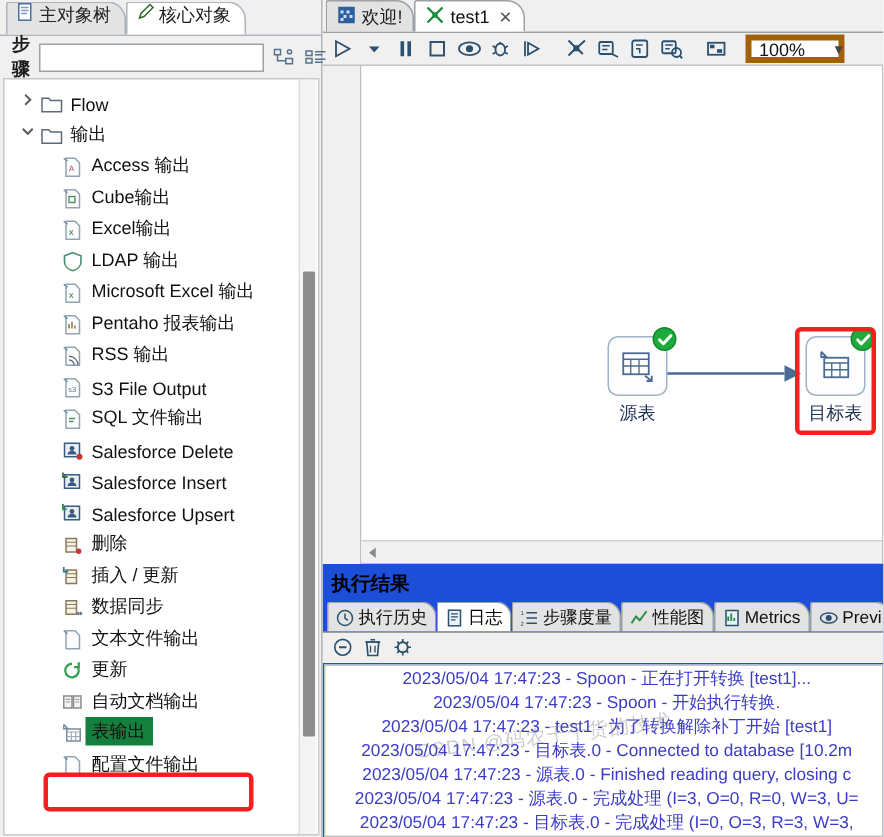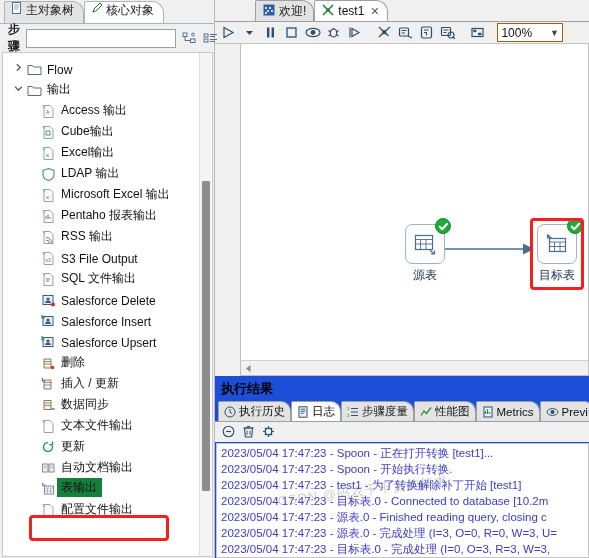--- a/index.html
+++ b/index.html
@@ -107,38 +107,38 @@
     height: 22px; display: flex; align-items: flex-end;
     background: #f0f0f0; padding-left: 2px;
     border-bottom: 1px solid #9aa0a6;
   }
   .etab {
     display: flex; align-items: center; gap: 4px;
     height: 21px; padding: 0 7px;
     font-size: 12px; border: 1px solid #9aa0a6; border-bottom: none;
     border-radius: 2px 12px 0 0; white-space: nowrap;
   }
-  .etab.inactive { background: #e2e2e2; color: #1b1b1b; margin-left: 38px; }
+  .etab.inactive { background: #e2e2e2; color: #1b1b1b; }
   .etab.active { background: #ffffff; color: #111; }
   .etab .cls { font-size: 11px; color: #555; margin-left: 2px; }
 
   .toolbar {
     height: 24px; display: flex; align-items: center;
     gap: 2px; padding: 0 4px;
     background: #f0f0f0; border-bottom: 1px solid #c4c4c4;
   }
   .tb-btn {
     width: 19px; height: 19px;
     display: flex; align-items: center; justify-content: center;
   }
   .tb-sep { width: 7px; }
   .zoom-sel {
     margin-left: 8px; height: 19px; width: 66px;
-    display: flex; align-items: center; justify-content: flex-end;
-    border: 1px solid #a16207; background: #fff;
+    display: flex; align-items: center; justify-content: space-between;
+    border: 4px solid #a16207; background: #fff;
     font-size: 12px; padding: 0 3px 0 5px; color: #111; gap: 18px;
   }
   .zoom-sel .cv { font-size: 9px; color: #444; }
 
   .canvas-wrap { flex: 0 0 332px; position: relative; background: #fff; border: 1px solid #c0c0c0; border-top: none; margin-left: 25px; }
   .canvas { position: absolute; inset: 0; background: #ffffff; overflow: hidden; }
 
   .node { position: absolute; text-align: center; width: 56px; }
   .node-box {
     width: 40px; height: 40px; margin: 0 auto;
@@ -190,20 +190,21 @@
   .rtab svg { flex: 0 0 auto; }
 
   .log-toolbar {
     height: 20px; display: flex; align-items: center;
     gap: 7px; padding: 1px 0 0 7px; background: #f0f0f0;
   }
   .log-area {
     flex: 1; background: #fff; border: 1px solid #c4c4c4;
     margin: 1px 0 0 1px; overflow: hidden; position: relative;
     padding-top: 1px;
+    text-align: center;
   }
   .log-line {
     font-size: 11.5px; line-height: 16px;
     color: #3b3bc8; white-space: nowrap;
     padding-left: 4px;
     font-family: "Liberation Sans", sans-serif;
   }
   .watermark {
     position: absolute; left: 60px; top: 38px;
     font-size: 13px; color: rgba(120,120,120,.38);

